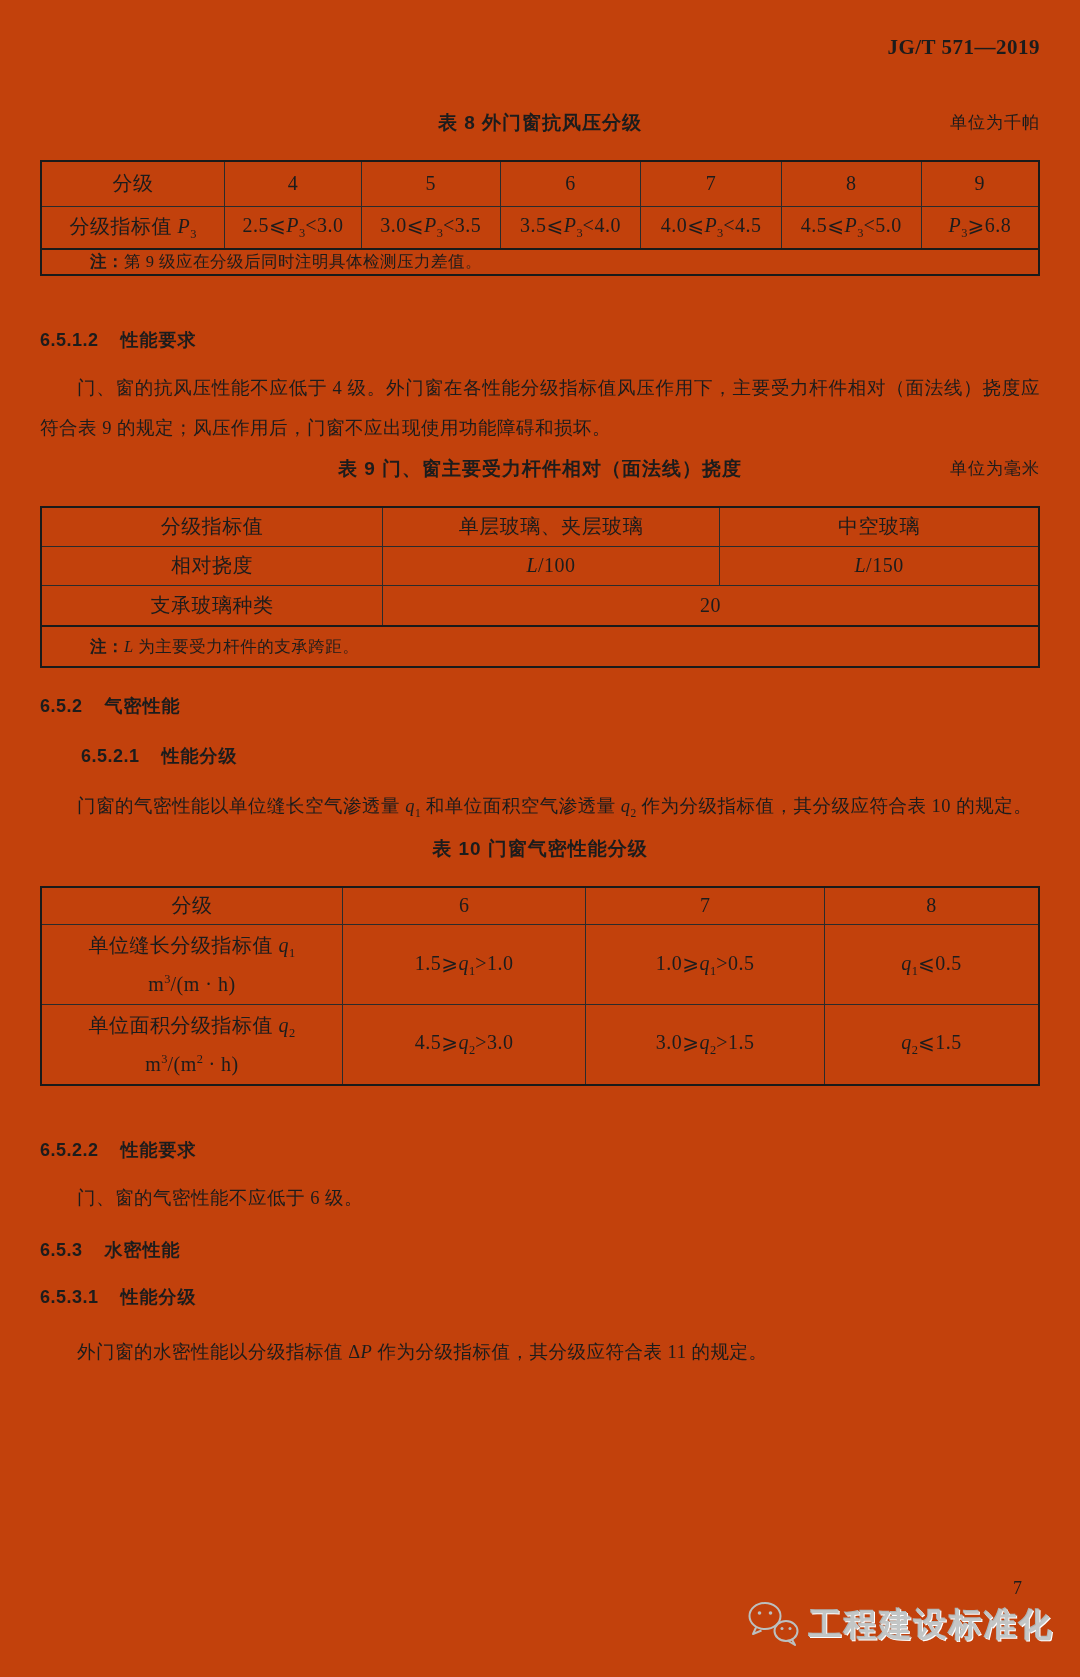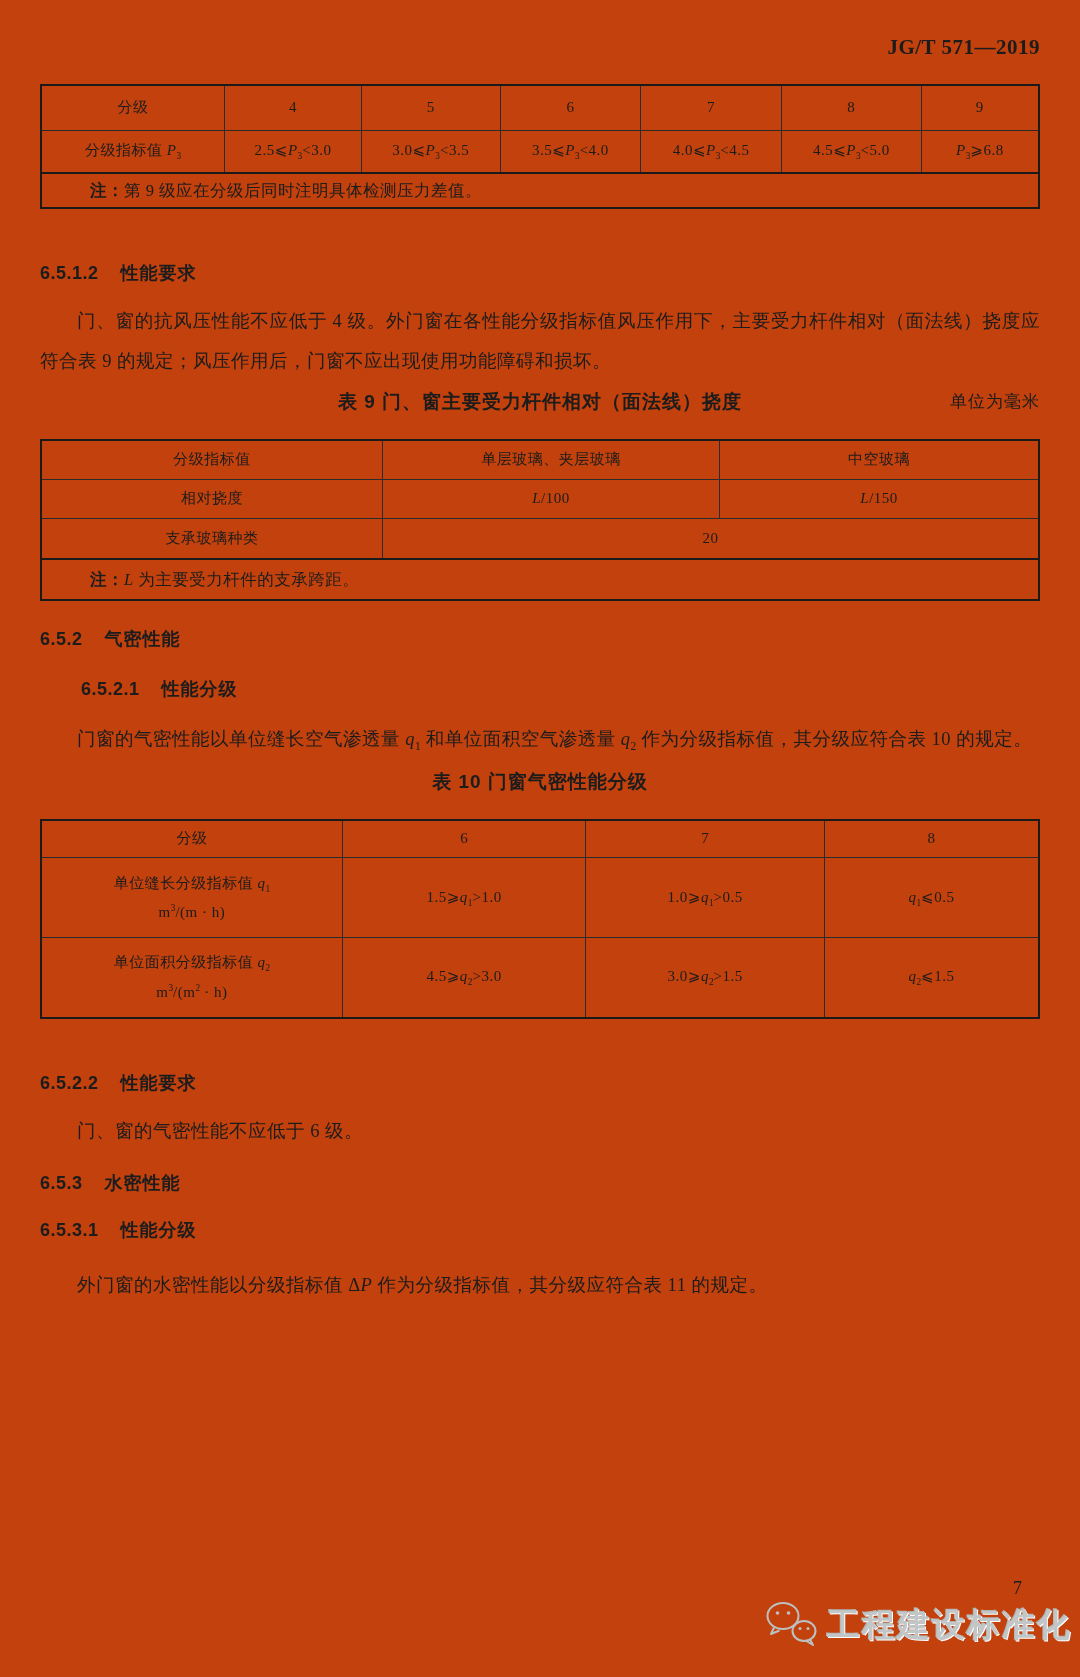--- a/index.html
+++ b/index.html
@@ -40,21 +40,21 @@
     border-collapse:collapse;
     table-layout:fixed;
     border:2.5px solid #1a1a1a;
     margin-top:24px;
   }
   .t8{margin-top:36px;}
   td{
     border:1px solid #2b2b2b;
     text-align:center;
     vertical-align:middle;
-    font-size:15px;
+    font-size:20px;
     padding:0 4px;
     letter-spacing:0.5px;
   }
   td.note-cell{
     border-top:2px solid #1a1a1a;
     text-align:left;
     padding-left:48px;
     font-size:16.5px;
   }
   .it{font-style:italic;}
@@ -85,39 +85,43 @@
   .p6512{margin-top:14px;}
   .p6521{margin-top:17px;line-height:38px;}
   .p6522{margin-top:15px;line-height:38px;}
   .p6531{margin-top:22px;line-height:38px;}
 
   .page-number{
     position:absolute;top:1578px;right:58px;
     font-size:18px;
   }
   .watermark{
-    position:absolute;top:1600px;right:8px;
+    position:absolute;top:1600px;right:26px;
     display:flex;align-items:center;gap:8px;
     color:#bfc3c3;
   }
   .watermark-text{
     font-family:"Liberation Sans","DejaVu Sans",sans-serif;
     font-weight:bold;font-size:33px;letter-spacing:2px;
     color:#c3c6c6;
     text-shadow:1px 1px 0 #ffffff,-1px -1px 0 #b0b4b4;
   }
 </style>
 </head>
 <body>
 
 <div class="page">
   <div class="content">
 
     <div class="doc-code">JG/T 571—2019</div>
 
+    <div class="caption-row cap8">
+      <span class="caption">表 8  外门窗抗风压分级</span>
+      <span class="unit">单位为千帕</span>
+    </div>
 
     <table class="std-table t8">
       <colgroup>
         <col style="width:18.4%">
           <col style="width:13.7%">
           <col style="width:13.9%">
         <col style="width:14.1%">
           <col style="width:14.1%">
           <col style="width:14.0%">
           <col style="width:11.8%">
@@ -134,21 +138,21 @@
       </tr>
       <tr style="height:43px">
         <td><span>分级指标值 </span><span class="it">P</span><sub>3</sub></td>
         <td><span>2.5⩽</span><span class="it">P</span><sub>3</sub><span>&lt;3.0</span></td>
         <td><span>3.0⩽</span><span class="it">P</span><sub>3</sub><span>&lt;3.5</span></td>
         <td><span>3.5⩽</span><span class="it">P</span><sub>3</sub><span>&lt;4.0</span></td>
         <td><span>4.0⩽</span><span class="it">P</span><sub>3</sub><span>&lt;4.5</span></td>
         <td><span>4.5⩽</span><span class="it">P</span><sub>3</sub><span>&lt;5.0</span></td>
         <td><span class="it">P</span><sub>3</sub><span>⩾6.8</span></td>
       </tr>
-      <tr style="height:35px">
+      <tr style="height:26px">
         <td class="note-cell" colspan="7"><span class="bd">注：</span><span>第 9 级应在分级后同时注明具体检测压力差值。</span></td>
       </tr>
     </tbody>
       </table>
 
     <div class="sec-heading h6512">
       <span class="sec-num">6.5.1.2</span><span>性能要求</span>
     </div>
     <div class="para p6512">门、窗的抗风压性能不应低于 4 级。外门窗在各性能分级指标值风压作用下，主要受力杆件相对（面法线）挠度应符合表 9 的规定；风压作用后，门窗不应出现使用功能障碍和损坏。</div>
 

